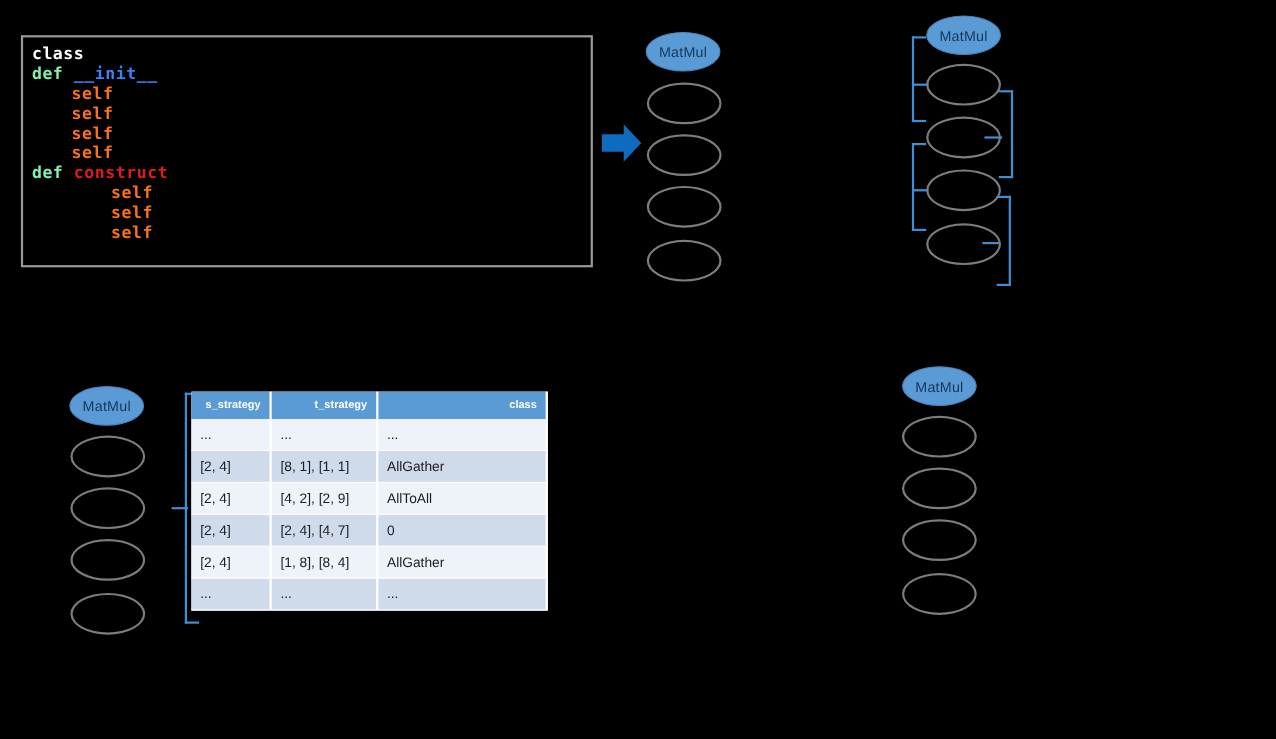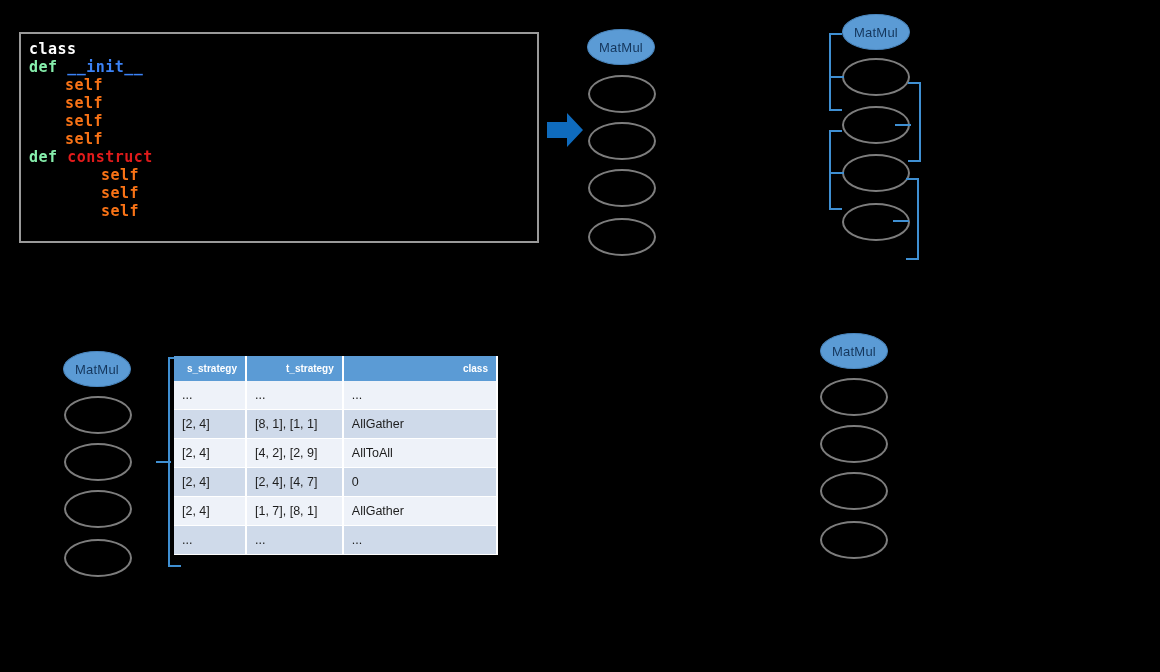--- a/index.html
+++ b/index.html
@@ -231,21 +231,21 @@
           <td>[4, 2], [2, 9]</td>
           <td>AllToAll</td>
         </tr>
         <tr class="row-even">
           <td>[2, 4]</td>
           <td>[2, 4], [4, 7]</td>
           <td>0</td>
         </tr>
         <tr class="row-odd">
           <td>[2, 4]</td>
-          <td>[1, 7], [8, 1]</td>
+          <td>[1, 8], [8, 4]</td>
           <td>AllGather</td>
         </tr>
         <tr class="row-even">
           <td>...</td>
           <td>...</td>
           <td>...</td>
         </tr>
       </tbody>
   </table>
 

